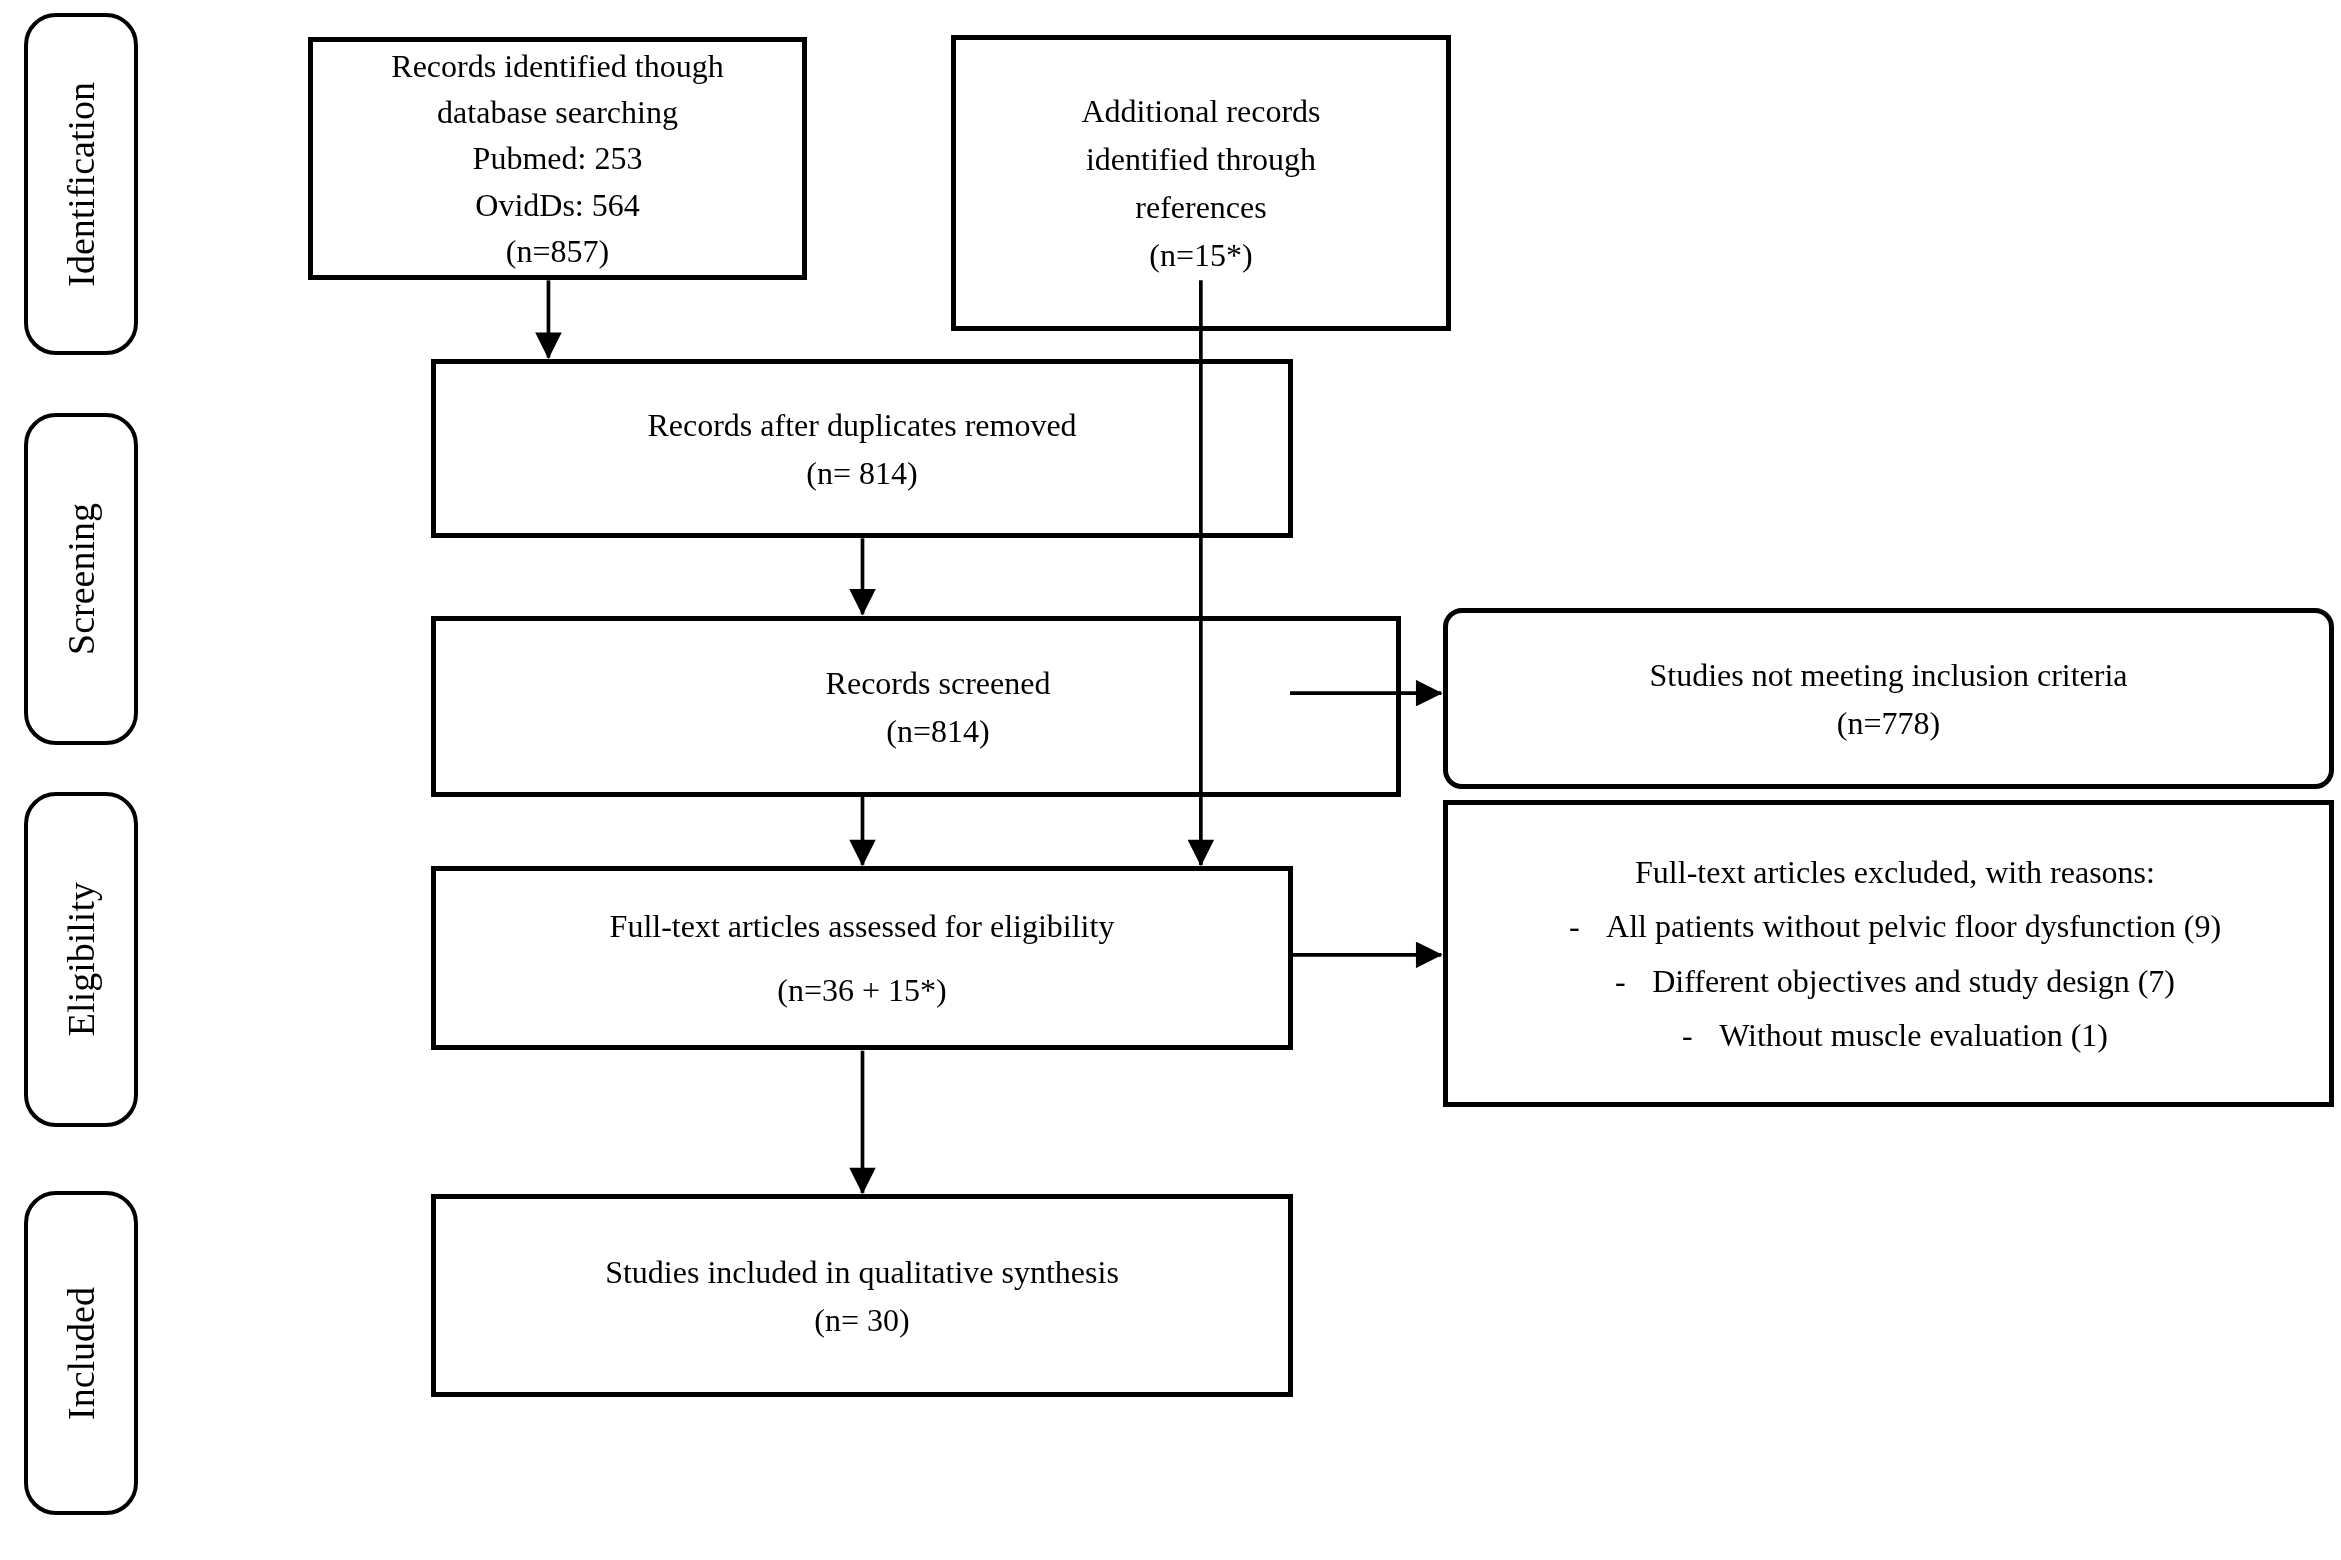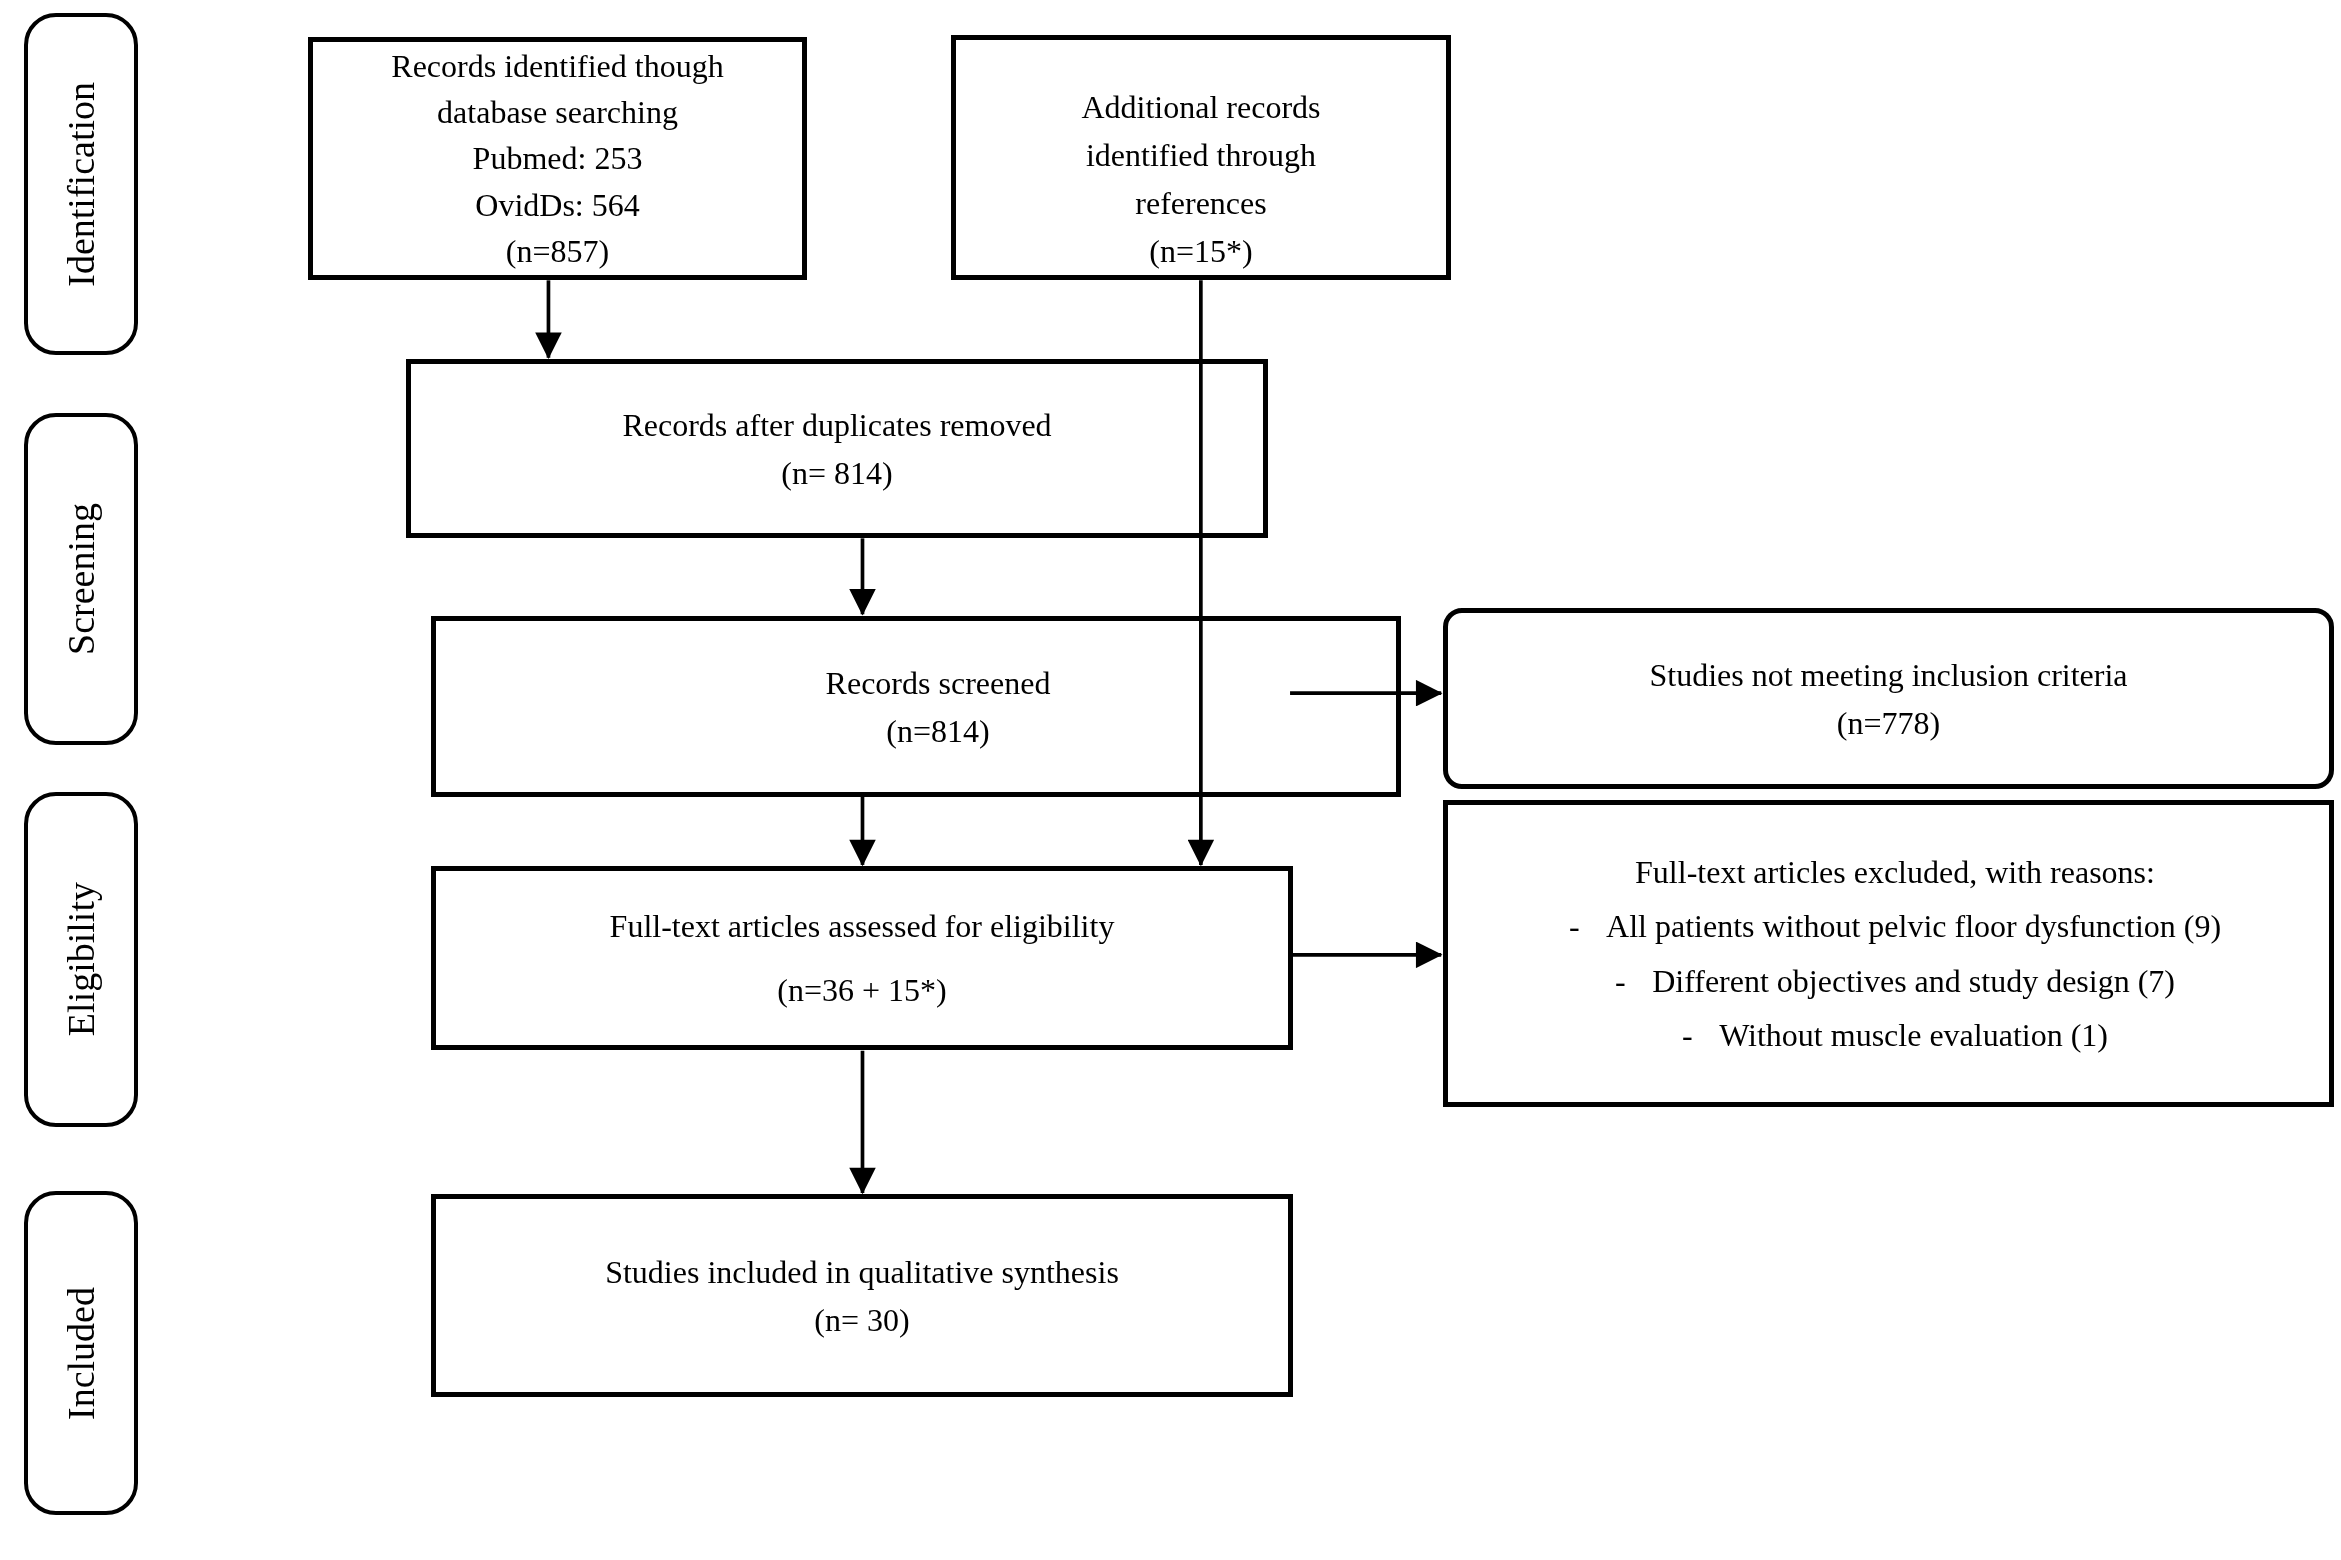--- a/index.html
+++ b/index.html
@@ -44,22 +44,22 @@
     box-sizing: border-box;
     display: flex;
     flex-direction: column;
     align-items: center;
     justify-content: center;
     text-align: center;
     font-size: 32px;
     line-height: 1.5;
   }
   #box-records-identified   { left: 308px;  top: 37px;   width: 499px;  height: 243px; line-height: 1.44; }
-  #box-additional-records   { left: 951px; top: 35px;   width: 500px;  height: 245px; justify-content: flex-end; }
-  #box-duplicates-removed   { left: 406px;  top: 359px;  width: 862px; height: 179px; }
+  #box-additional-records   { left: 951px; top: 35px;   width: 500px;  height: 296px; }
+  #box-duplicates-removed   { left: 431px;  top: 359px;  width: 862px; height: 179px; }
   #box-records-screened     { left: 431px;  top: 616px;  width: 970px; height: 181px; padding-left: 44px; }
   #box-not-meeting          { left: 1443px; top: 608px;  width: 891px; height: 181px; border-radius: 19px; }
   #box-fulltext-assessed    { left: 431px;  top: 866px; width: 862px; height: 184px; gap: 16px; }
   #box-fulltext-excluded    { left: 1443px; top: 800px; width: 891px; height: 307px; line-height: 1.7; padding-left: 13px; }
   #box-included-qualitative { left: 431px;  top: 1194px; width: 862px; height: 203px; }
 
   .reason .dash { margin-right: 26.5px; }
 
   
   svg.connectors {

